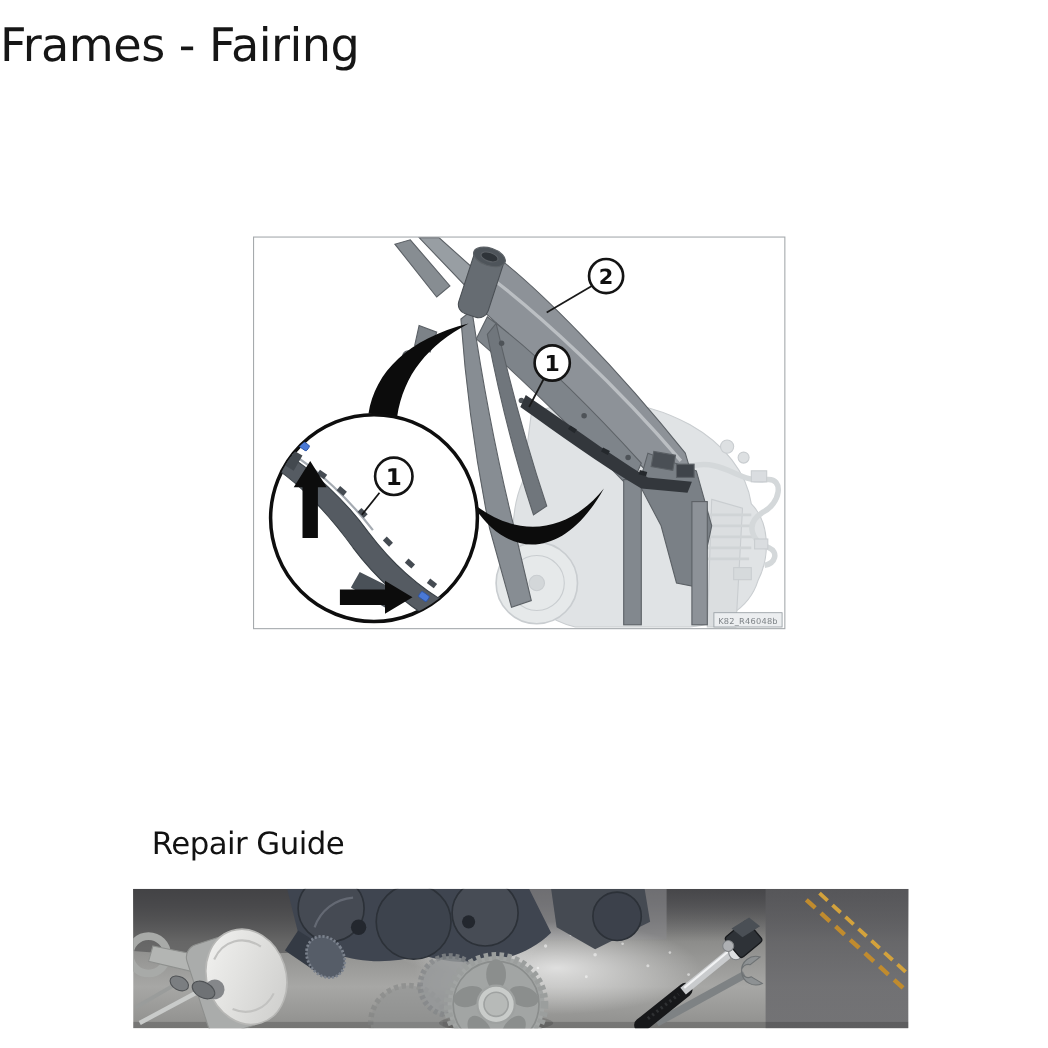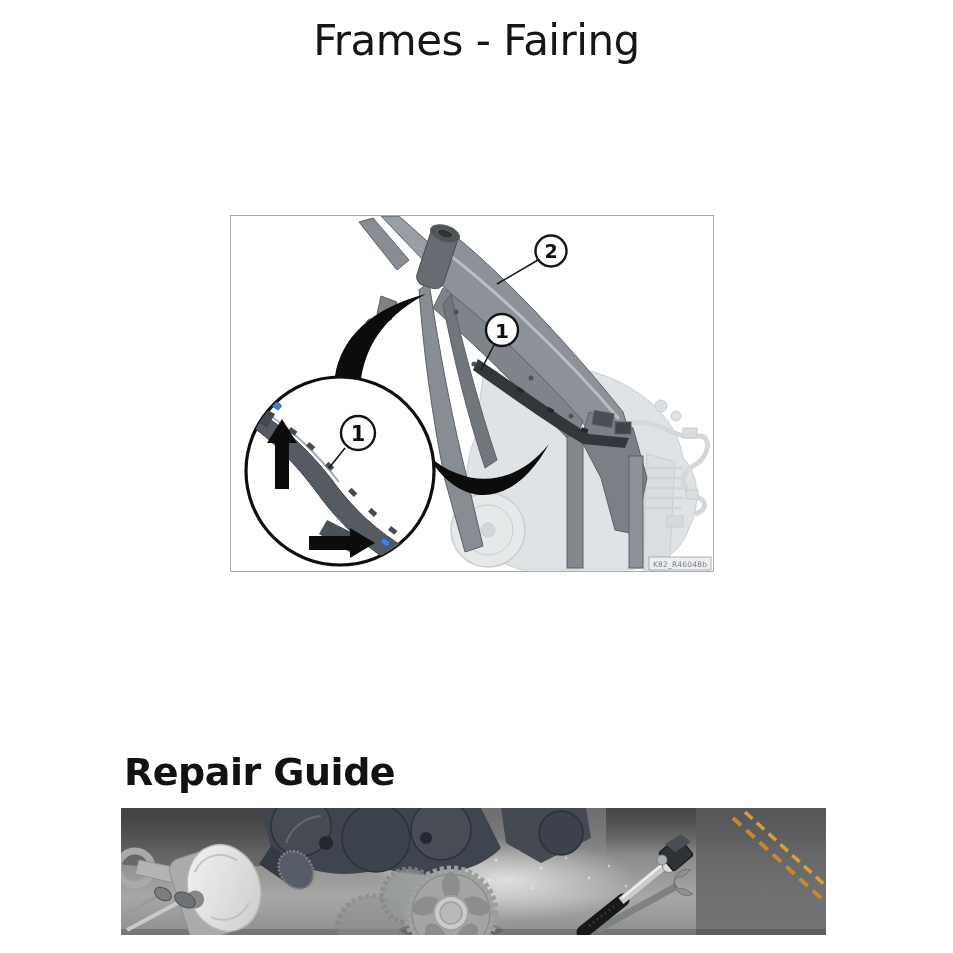--- a/index.html
+++ b/index.html
@@ -1,21 +1,21 @@
 <!DOCTYPE html>
 <html><head>
 <meta charset="utf-8">
 <style>
   html,body{margin:0;padding:0;background:#ffffff;}
   #page{position:relative;width:953px;height:953px;background:#ffffff;overflow:hidden;
         font-family:"DejaVu Sans","Liberation Sans",sans-serif;}
-  h1.page-title{position:absolute;left:0;top:16px;width:953px;margin:0;text-align:center;
+  h1.page-title{position:absolute;left:0;top:16px;width:953px;margin:0;text-align:left;
         font-size:42px;font-weight:500;letter-spacing:-0.5px;color:#161616;}
-  h2.section-heading{position:absolute;left:124px;top:750px;margin:0;
-        font-size:38px;font-weight:700;letter-spacing:-0.5px;color:#121212;}
+  h2.section-heading{position:absolute;left:138px;top:750px;margin:0;
+        font-size:28px;font-weight:400;letter-spacing:-0.5px;color:#121212;}
   figure{margin:0;padding:0;}
   .diagram-figure{position:absolute;left:230px;top:215px;width:482px;height:355px;
         border:1px solid #a6aaad;background:#ffffff;box-sizing:content-box;}
   .banner-figure{position:absolute;left:121px;top:808px;width:705px;height:127px;overflow:hidden;}
   svg{display:block;}
   .callout-text{font-family:"DejaVu Sans","Liberation Sans",sans-serif;font-weight:bold;fill:#101010;}
   .code-text{font-family:"DejaVu Sans","Liberation Sans",sans-serif;fill:#7e8387;letter-spacing:.2px;}
 </style>
 </head>
 <body>

